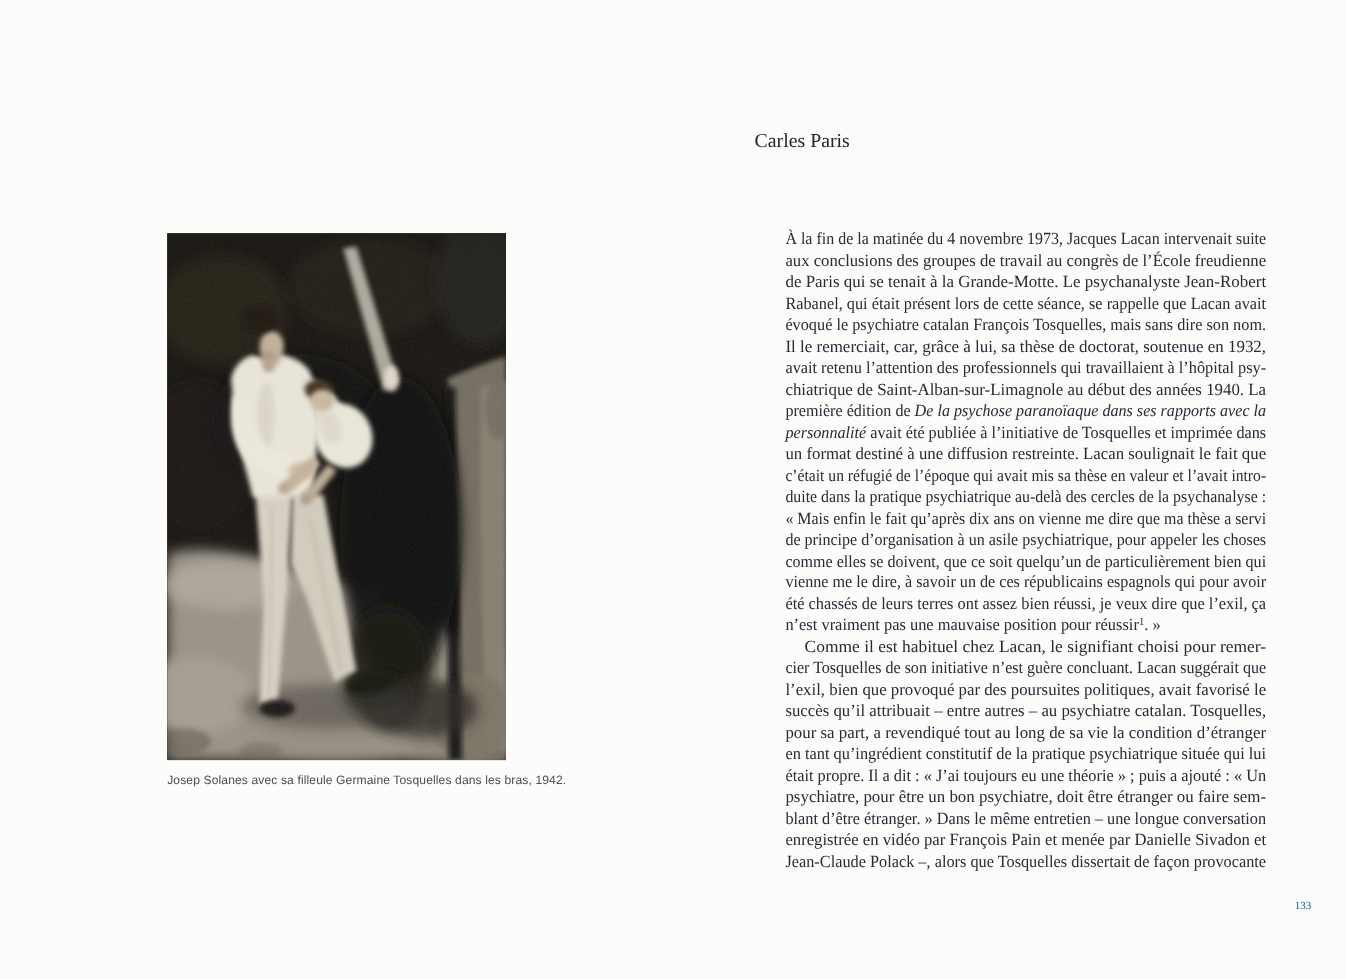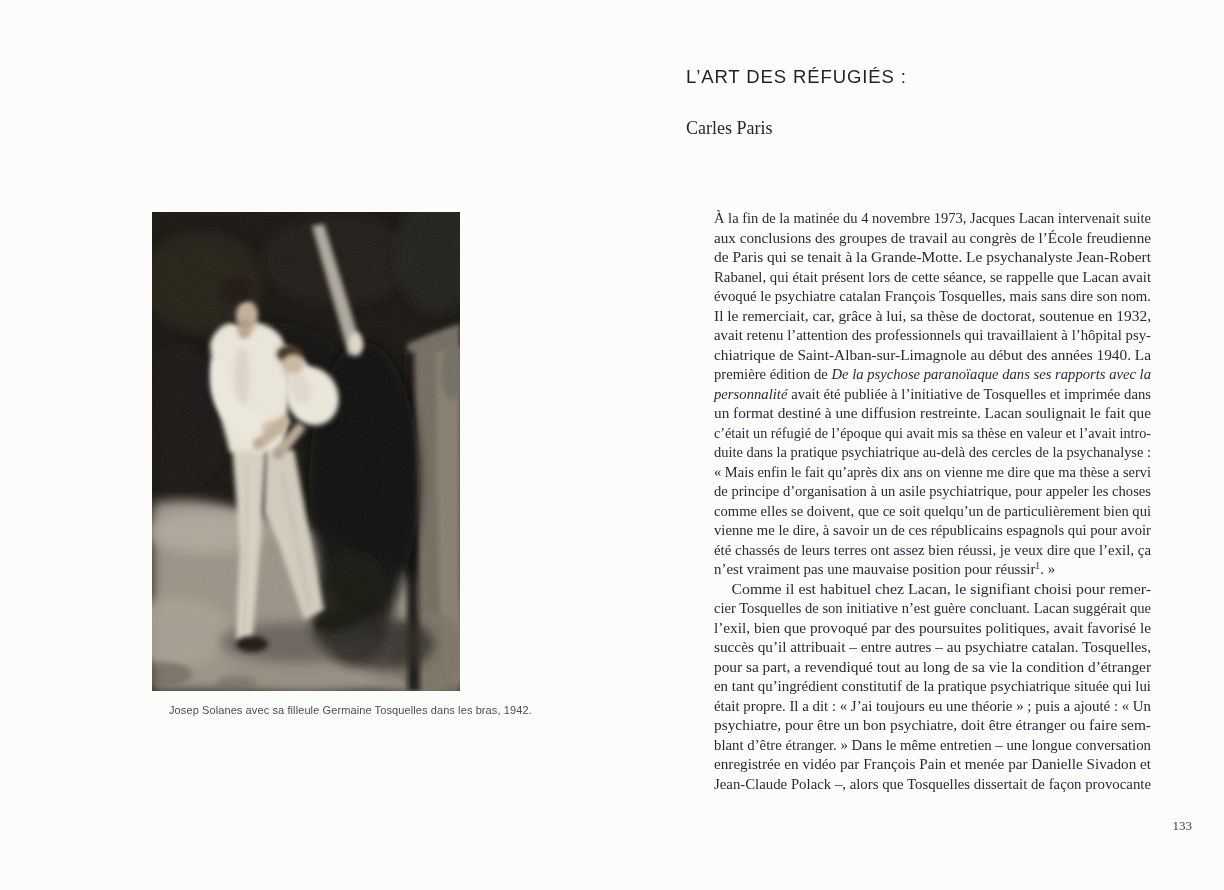--- a/index.html
+++ b/index.html
@@ -12,21 +12,21 @@
 
   
   .photo{
     position:absolute;left:152px;top:212px;width:308px;height:479px;
     overflow:hidden;background:#16130e;
   }
   .photo svg{display:block}
   .caption{
     position:absolute;left:152px;top:703px;width:420px;
     font-family:"Liberation Sans",sans-serif;
-    font-size:11px;line-height:14px;color:#4b4d52;letter-spacing:.1px;margin-left:17px;
+    font-size:11px;line-height:14px;color:#4b4d52;letter-spacing:.1px;
   }
 
   
   .title{
     position:absolute;left:686px;top:63px;width:470px;
     font-family:"Liberation Sans",sans-serif;
     font-size:18.5px;line-height:28px;font-weight:400;
     letter-spacing:.9px;color:#1e222c;
   }
   .author{
@@ -42,21 +42,21 @@
     font-size:15.5px;line-height:19.5px;height:19.5px;
     color:#262b36;display:table;white-space:nowrap;
     transform-origin:0 50%;
   }
   .tline i{font-style:italic}
   .tline sup{font-size:10px;line-height:0;vertical-align:5px}
   .tline.indent{padding-left:17px}
   .folio{
     position:absolute;left:1140px;top:818px;width:52px;text-align:right;
     font-family:"Liberation Serif",serif;
-    font-size:13px;color:#404040;
+    font-size:10px;color:#0369a1;
   }
 </style>
 </head>
 <body>
 
 <div class="spread">
 
   <div>
     <div class="photo">
       <svg width="308" height="479" viewBox="0 0 308 479" xmlns="http://www.w3.org/2000/svg">
@@ -138,21 +138,20 @@
         <ellipse cx="186" cy="408" rx="24" ry="10" fill="#171411" transform="rotate(-14 186 408)" filter="url(#soft)"></ellipse>
 
         <rect width="308" height="479" filter="url(#noise)" opacity=".2"></rect>
       </svg>
     </div>
     <div class="caption">Josep Solanes avec sa filleule Germaine Tosquelles dans les bras, 1942.</div>
   </div>
 
   <div>
     <div class="title">
-      <div>L’ART DES RÉFUGIÉS :</div>
     </div>
     <div class="author">Carles Paris</div>
 
     <div class="body-text">
         <div class="tline" style="transform: scaleX(0.936638);">À la fin de la matinée du 4 novembre 1973, Jacques Lacan intervenait suite</div>
         <div class="tline" style="transform: scaleX(0.978142);">aux conclusions des groupes de travail au congrès de l’École freudienne</div>
         <div class="tline" style="transform: scaleX(0.994418);">de Paris qui se tenait à la Grande-Motte. Le psychanalyste Jean-Robert</div>
         <div class="tline" style="transform: scaleX(0.954344);">Rabanel, qui était présent lors de cette séance, se rappelle que Lacan avait</div>
         <div class="tline" style="transform: scaleX(0.9534);">évoqué le psychiatre catalan François Tosquelles, mais sans dire son nom.</div>
         <div class="tline" style="transform: scaleX(0.994948);">Il le remerciait, car, grâce à lui, sa thèse de doctorat, soutenue en 1932,</div>

